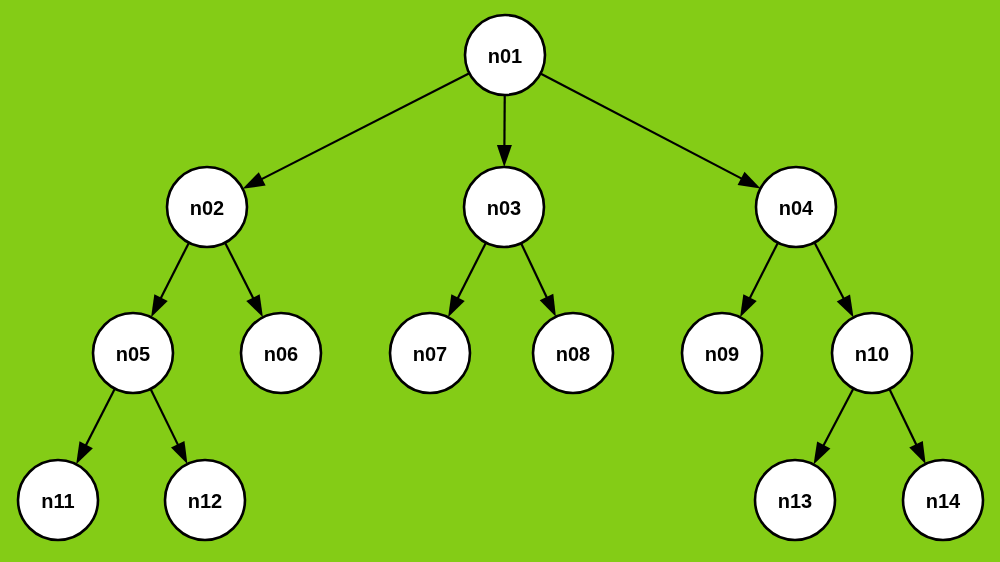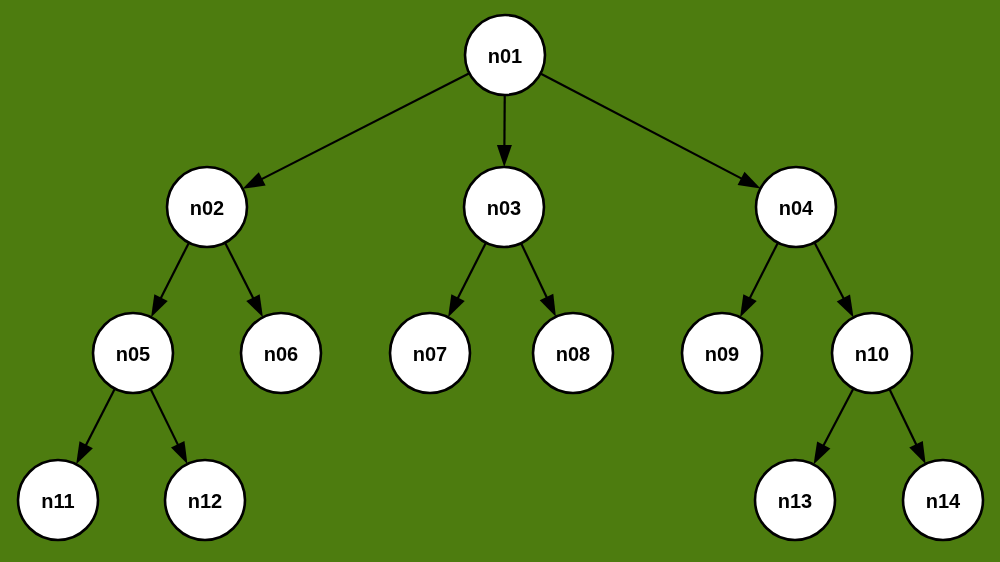--- a/index.html
+++ b/index.html
@@ -4,21 +4,21 @@
 <style>
   html, body {
     margin: 0;
     padding: 0;
     background: #ffffff;
   }
   #canvas {
     position: relative;
     width: 1000px;
     height: 562px;
-    background: #4d7c0f;
+    background: #84cc16;
     overflow: hidden;
     font-family: "Liberation Sans", sans-serif;
   }
   svg.graph {
     position: absolute;
     top: 0;
     left: 0;
     width: 1000px;
     height: 562px;
   }

